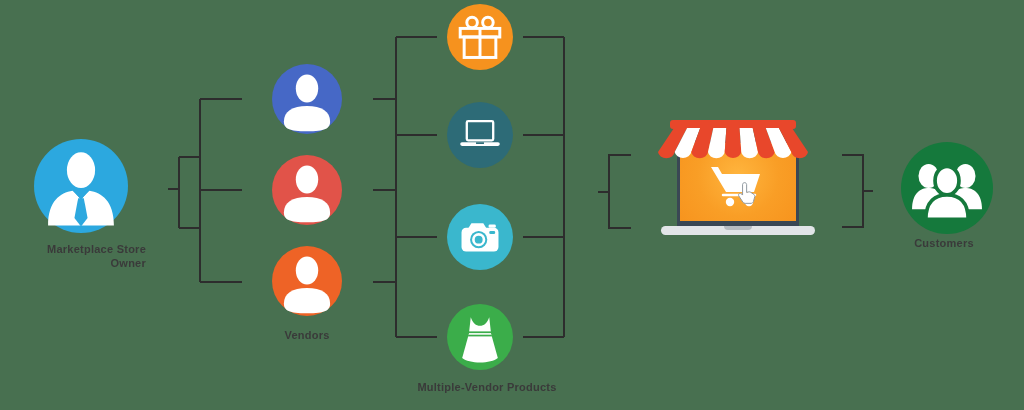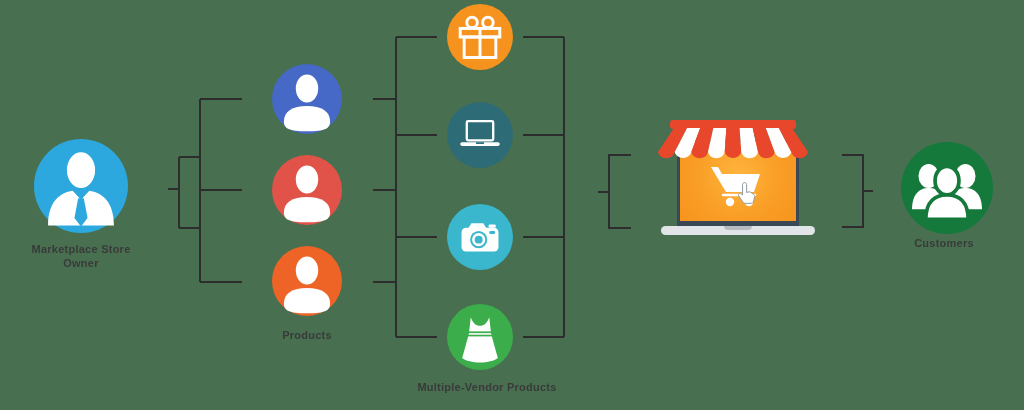--- a/index.html
+++ b/index.html
@@ -10,21 +10,21 @@
     position:absolute;text-align:center;
     font-size:11px;font-weight:700;color:#3a3a3a;
     letter-spacing:.25px;line-height:14px;
   }
 
   .circle{position:absolute;border-radius:50%;display:flex;align-items:center;justify-content:center;}
   .circle svg{width:100%;height:100%;display:block;}
 
   
   .owner-circle{left:34px;top:139px;width:94px;height:94px;background:#2CA8DF;}
-  .owner-label{left:16px;top:242px;width:130px;}
+  .owner-label{left:16px;top:242px;width:130px;text-align:right;}
 
   
   .vendor1{left:272px;top:64px;width:70px;height:70px;background:#4668C6;}
   .vendor2{left:272px;top:155px;width:70px;height:70px;background:#E15349;}
   .vendor3{left:272px;top:246px;width:70px;height:70px;background:#EE6326;}
   .vendors-label{left:257px;top:328px;width:100px;}
 
   
   .product1{left:447px;top:4px;width:66px;height:66px;background:#F6921E;}
   .product2{left:447px;top:102px;width:66px;height:66px;background:#2D6B77;}
@@ -87,21 +87,21 @@
       <ellipse cx="50" cy="35" rx="16" ry="20" fill="#fff"></ellipse>
       <path d="M50,60 C71,60 83,68 83,82 C83,92 76,96 50,96 C24,96 17,92 17,82 C17,68 29,60 50,60 Z" fill="#fff"></path>
     </svg>
   </div>
   <div class="circle vendor3">
     <svg viewBox="0 0 100 100">
       <ellipse cx="50" cy="35" rx="16" ry="20" fill="#fff"></ellipse>
       <path d="M50,60 C71,60 83,68 83,82 C83,92 76,96 50,96 C24,96 17,92 17,82 C17,68 29,60 50,60 Z" fill="#fff"></path>
     </svg>
   </div>
-  <div class="node-label vendors-label">Products</div>
+  <div class="node-label vendors-label">Vendors</div>
 
   <div class="circle product1">
     <svg viewBox="0 0 100 100">
       <g stroke="#fff" stroke-width="4.5" fill="none">
         <circle cx="38" cy="28" r="8"></circle>
         <circle cx="62" cy="28" r="8"></circle>
         <rect x="20" y="37" width="60" height="13"></rect>
         <rect x="26" y="50" width="48" height="31"></rect>
         <line x1="50" y1="37" x2="50" y2="81"></line>
       </g>

